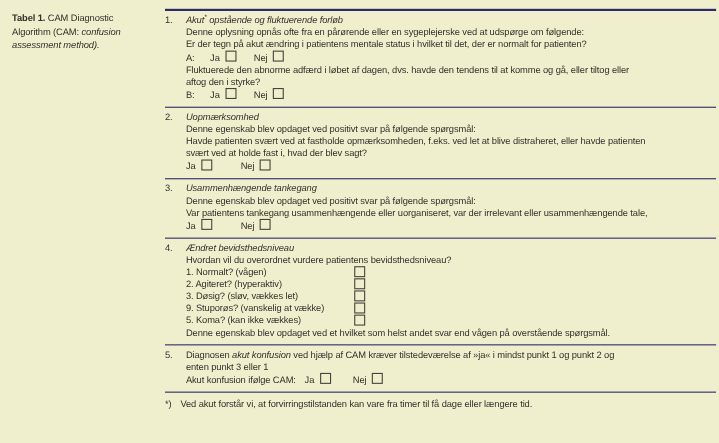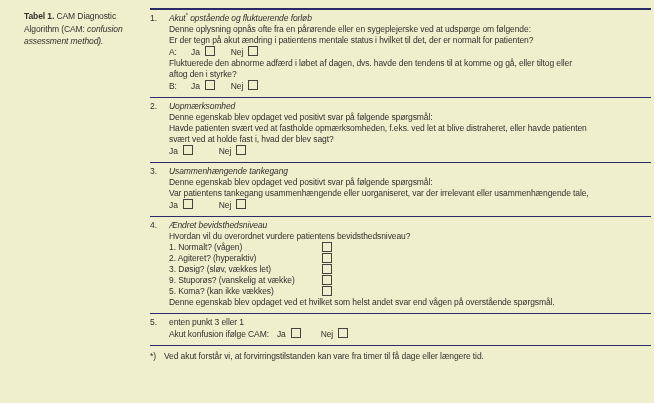--- a/index.html
+++ b/index.html
@@ -8,21 +8,21 @@
     font-family:"Liberation Sans",sans-serif;
     -webkit-font-smoothing:antialiased;
   }
   .page{
     position:relative;width:654px;height:403px;
     background:#f0efcd;color:#32302b;
     font-size:8.5px;line-height:11px;letter-spacing:-0.1px;
     overflow:hidden;
   }
   .caption{
-    position:absolute;left:24px;top:10px;width:126px;
+    position:absolute;left:11px;top:10px;width:126px;
     line-height:12.5px;
   }
   .caption .b{font-weight:bold;}
   .caption .i{font-style:italic;}
   .content{
     position:absolute;left:150px;top:0;width:501px;
   }
   .rule{
     height:0;border:none;border-top:1.8px solid #2b2b67;margin:0;
   }
@@ -139,20 +139,21 @@
         </div>
         <div class="ln">Denne egenskab blev opdaget ved et hvilket som helst andet svar end vågen på overstående spørgsmål.</div>
       </div>
     </div>
 
     <div class="rule"></div>
 
     <div class="sec">
       <span class="num">5.</span>
       <div class="ibody">
+        <div class="ln"><span>Diagnosen </span><span class="i">akut konfusion</span><span> ved hjælp af CAM kræver tilstedeværelse af »ja« i mindst punkt 1 og punkt 2 og</span></div>
         <div class="ln">enten punkt 3 eller 1</div>
         <div class="ln">
           <span>Akut konfusion ifølge CAM:</span><span class="jl5">Ja</span><span class="cb"></span><span class="nl5">Nej</span><span class="cb"></span>
         </div>
       </div>
     </div>
 
     <div class="rule"></div>
 
     <div class="footnote">

